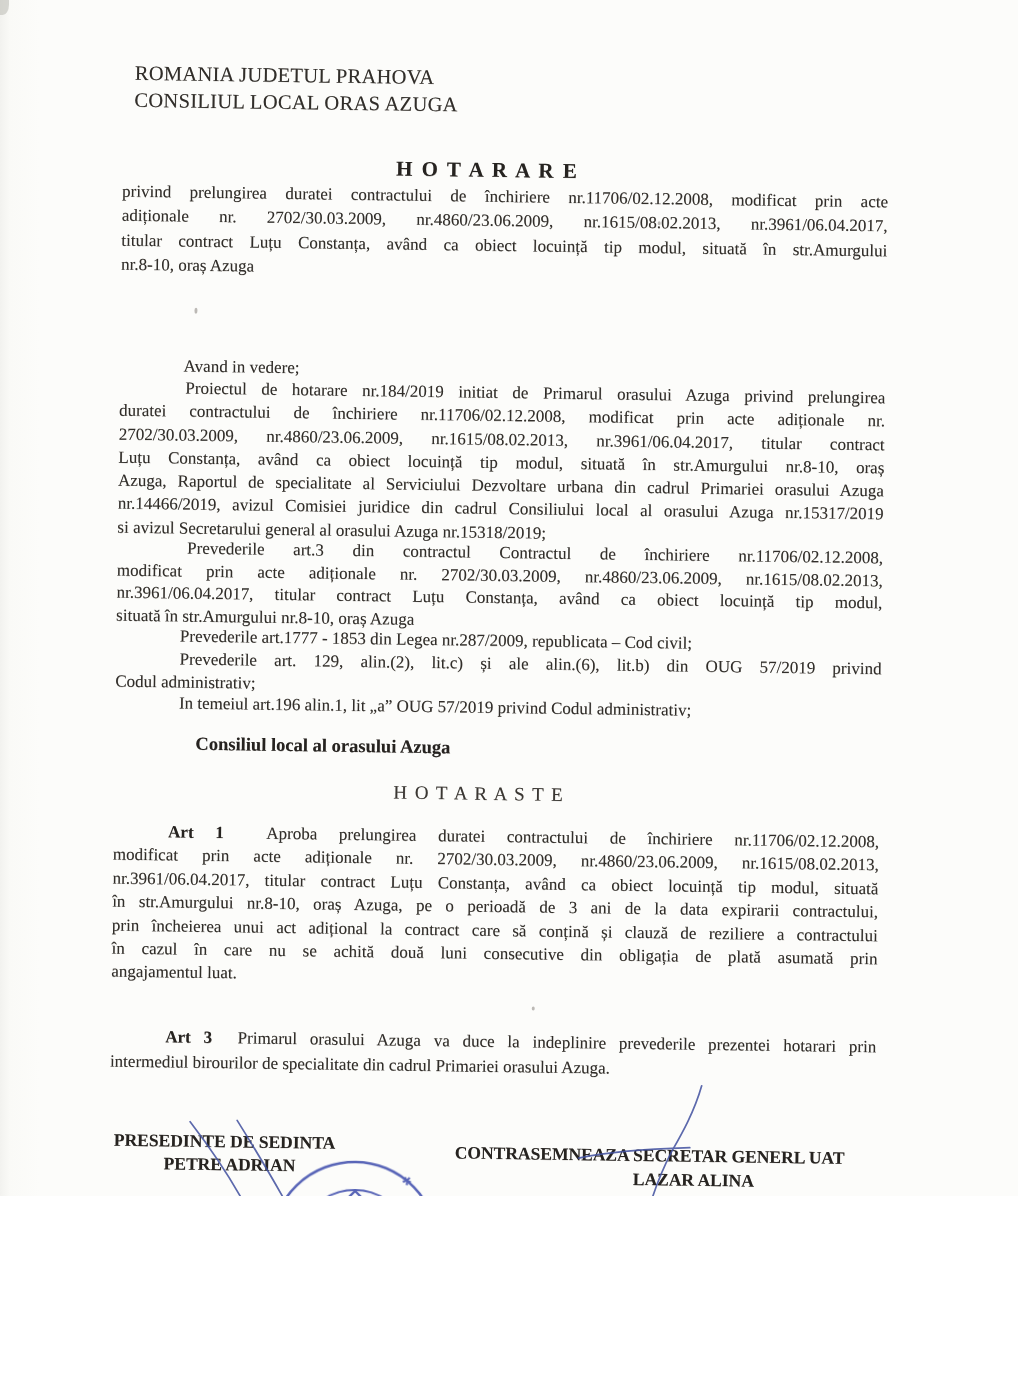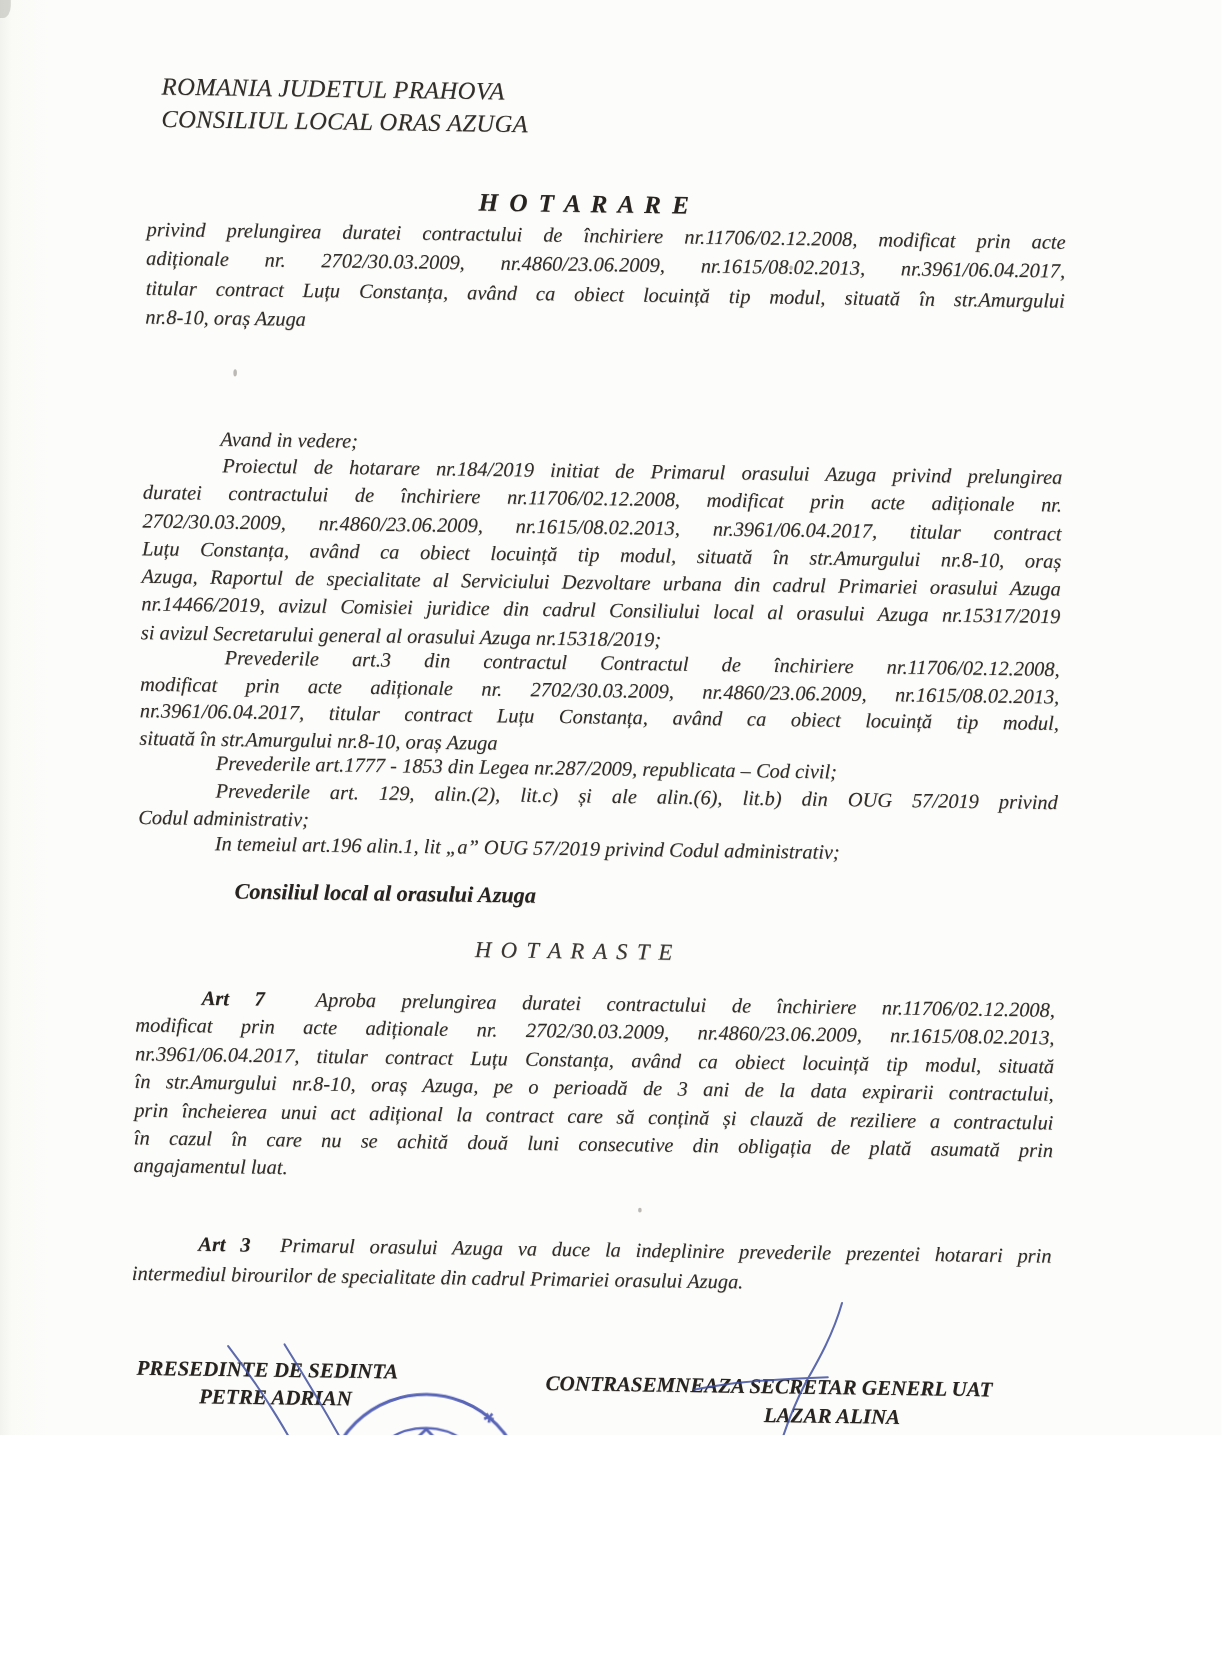--- a/index.html
+++ b/index.html
@@ -2,21 +2,20 @@
 <html><head>
 <meta charset="utf-8">
 <style>
   html,body{margin:0;padding:0;background:#ffffff;}
   .page{
     position:relative;width:1018px;height:1196px;overflow:hidden;
     background:
       linear-gradient(90deg,#f2f2ef 0px,#fafaf7 10px,#fcfcfa 40px,#fcfcfa 100%);
     font-family:"Liberation Serif","DejaVu Serif",serif;
     color:#312e2a;
-    font-style:italic;
   }
   .rot{position:absolute;left:0;top:0;width:1018px;height:1400px;
        transform:rotate(0.8deg);transform-origin:0px 700px;}
   .blk{position:absolute;text-shadow:0.2px 0.3px 0.6px rgba(70,62,55,.4);}
   .hdr{left:126px;top:58px;font-size:20.5px;line-height:26.5px;letter-spacing:.3px;}
   .t1{left:100px;top:151px;width:760px;text-align:center;font-weight:bold;
       font-size:21px;letter-spacing:2px;color:#262320;}
   .para{left:115px;width:766px;font-size:17px;}
   .tline{text-align:justify;text-align-last:justify;white-space:normal;}
   .tline.last{text-align-last:auto;}
@@ -94,21 +93,21 @@
 
     <div class="blk para p-temei">
         <div class="tline last" style="text-indent: 64px;">In temeiul art.196 alin.1, lit „a” OUG 57/2019 privind Codul administrativ;</div>
       </div>
 
     <div class="blk h-consiliu">Consiliul local al orasului Azuga</div>
 
     <div class="blk t2">H O T A R A S T E</div>
 
     <div class="blk para p-art1">
-        <div class="tline" style="text-indent: 55px;"><b>Art 7</b>&nbsp; Aproba prelungirea duratei contractului de închiriere nr.11706/02.12.2008,</div>
+        <div class="tline" style="text-indent: 55px;"><b>Art 1</b>&nbsp; Aproba prelungirea duratei contractului de închiriere nr.11706/02.12.2008,</div>
         <div class="tline">modificat prin acte adiționale nr. 2702/30.03.2009, nr.4860/23.06.2009, nr.1615/08.02.2013,</div>
         <div class="tline">nr.3961/06.04.2017, titular contract Luțu Constanța, având ca obiect locuință tip modul, situată</div>
         <div class="tline">în str.Amurgului nr.8-10, oraș Azuga, pe o perioadă de 3 ani de la data expirarii contractului,</div>
         <div class="tline">prin încheierea unui act adițional la contract care să conțină și clauză de reziliere a contractului</div>
         <div class="tline">în cazul în care nu se achită două luni consecutive din obligația de plată asumată prin</div>
         <div class="tline last">angajamentul luat.</div>
       </div>
 
     <div class="blk para p-art2">
         <div class="tline" style="text-indent: 55px;"><b>Art 3</b>&nbsp; Primarul orasului Azuga va duce la indeplinire prevederile prezentei hotarari prin</div>

